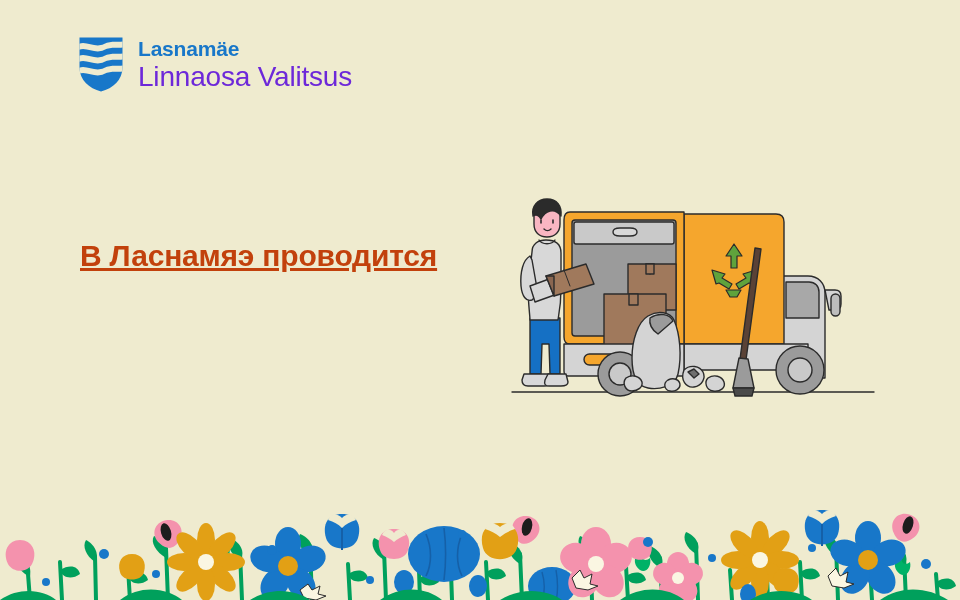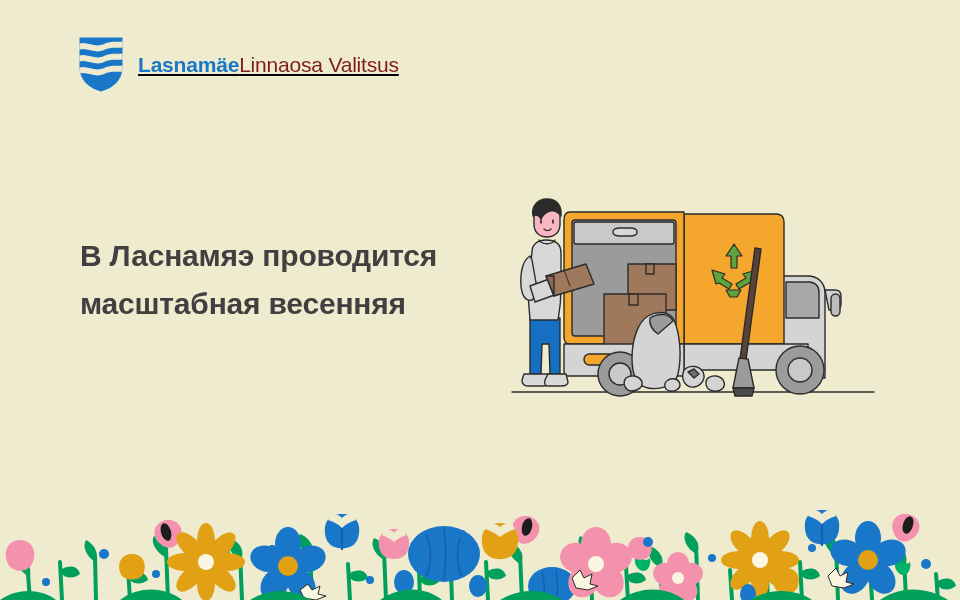--- a/index.html
+++ b/index.html
@@ -34,49 +34,50 @@
     gap: 14px;
   }
   .logo-shield {
     width: 46px;
     height: 57px;
     display: block;
     flex: none;
   }
   .logo-wordmark {
     display: flex;
+    flex-direction: column;
     line-height: 1.12;
-    text-decoration: underline;
   }
   .logo-line-1 {
     font-size: 21px;
     font-weight: 700;
     color: #1877C9;
     letter-spacing: -0.2px;
     white-space: nowrap;
   }
   .logo-line-2 {
-    font-size: 21px;
+    font-size: 28px;
     font-weight: 400;
-    color: #7f1d1d;
+    color: #6d28d9;
     letter-spacing: -0.2px;
     white-space: nowrap;
   }
 
   
   .headline {
     position: absolute;
     left: 80px;
     top: 232px;
     width: 420px;
     font-size: 30px;
     font-weight: 700;
     line-height: 48px;
-    color: #404040;
+    color: #c2410c;
     letter-spacing: -0.2px;
+    text-decoration: underline;
   }
   .headline-line { display: block; white-space: nowrap; }
 
   
   .illustration {
     position: absolute;
     left: 508px;
     top: 198px;
     width: 372px;
     height: 206px;
@@ -113,21 +114,20 @@
       </g>
     </svg>
     <div class="logo-wordmark">
       <span class="logo-line-1">Lasnamäe</span>
       <span class="logo-line-2">Linnaosa Valitsus</span>
     </div>
   </div>
 
   <h1 class="headline">
     <span class="headline-line">В Ласнамяэ проводится</span>
-    <span class="headline-line">масштабная весенняя</span>
   </h1>
 
   <div class="illustration">
     <svg viewBox="0 0 372 206" aria-hidden="true">
       <g fill="none" stroke="#2B2B2B" stroke-width="1.4" stroke-linejoin="round" stroke-linecap="round">
 
         <line x1="4" y1="194" x2="366" y2="194"></line>
 
         <g>
           <path d="M272 78 L300 78 C310 78 317 85 317 95 L317 180 L272 180 Z" fill="#D4D4D4"></path>

